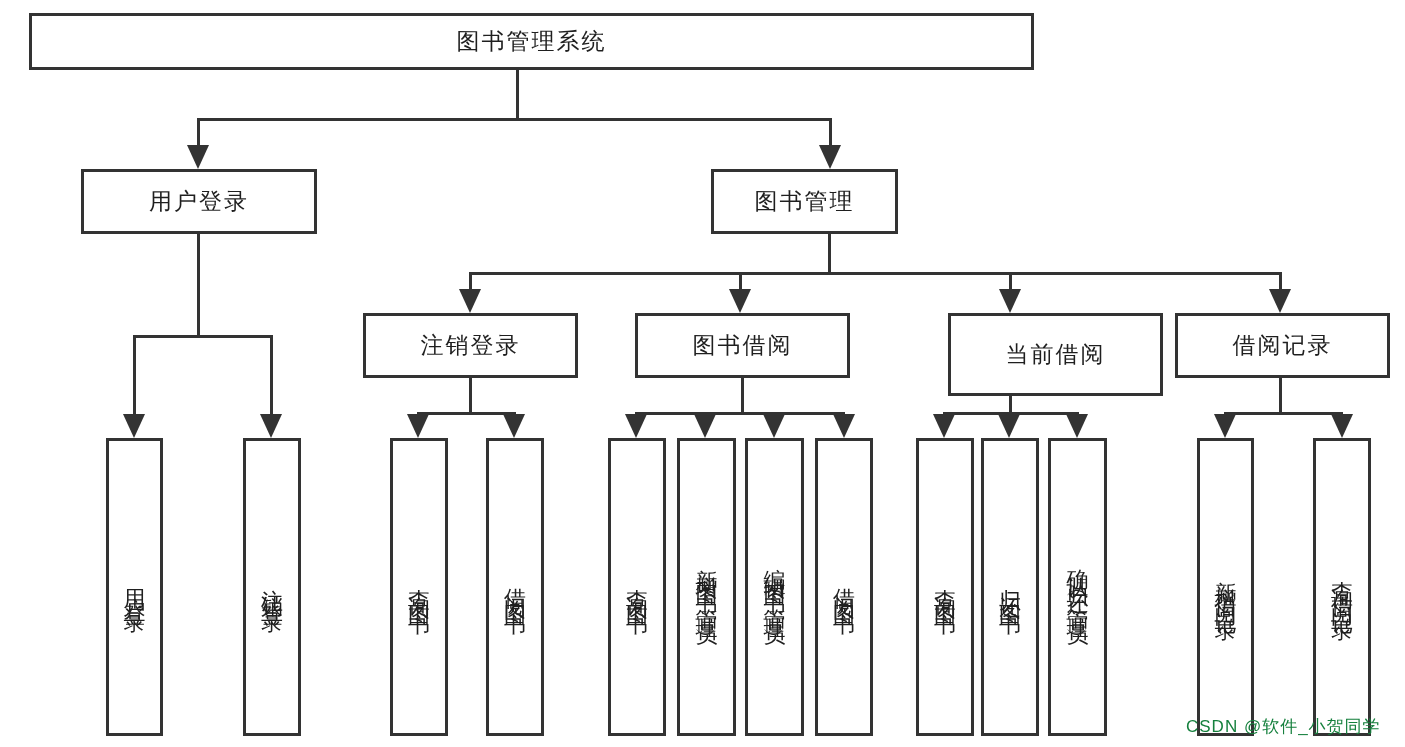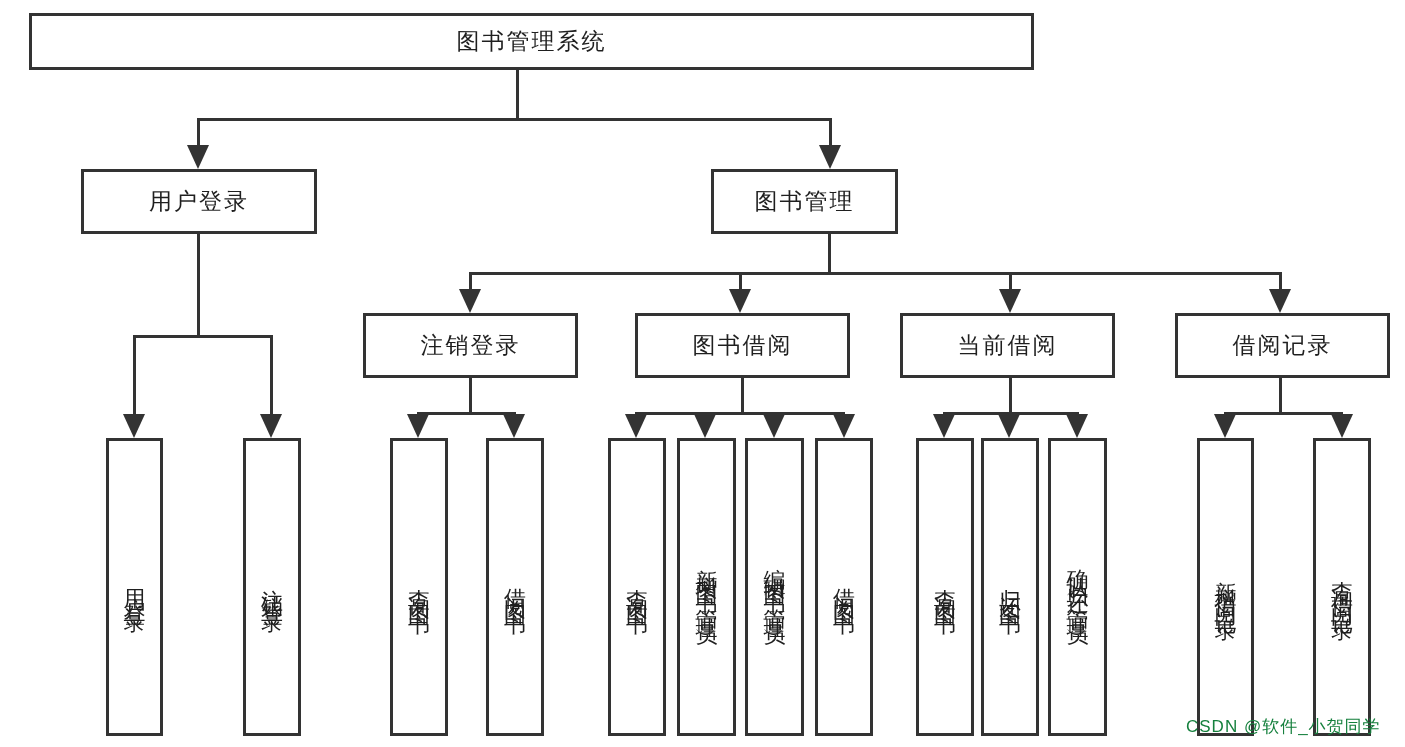--- a/index.html
+++ b/index.html
@@ -72,21 +72,21 @@
   <div class="arr" style="left:999px;top:289px;"></div>
   <div class="vline" style="left:1279px;top:272px;height:20px;"></div>
   <div class="arr" style="left:1269px;top:289px;"></div>
 
   <div class="box" style="left:363px;top:313px;width:215px;height:65px;">
     <span>注销登录</span>
   </div>
   <div class="box" style="left:635px;top:313px;width:215px;height:65px;">
     <span>图书借阅</span>
   </div>
-  <div class="box" style="left:900px;top:313px;width:215px;height:65px;">
+  <div class="box" style="left:948px;top:313px;width:215px;height:83px;">
     <span>当前借阅</span>
   </div>
   <div class="box" style="left:1175px;top:313px;width:215px;height:65px;">
     <span>借阅记录</span>
   </div>
 
   <div class="vline" style="left:469px;top:378px;height:34px;"></div>
   <div class="hline" style="left:417px;top:412px;width:99px;"></div>
   <div class="arr" style="left:407px;top:414px;"></div>
   <div class="arr" style="left:503px;top:414px;"></div>

